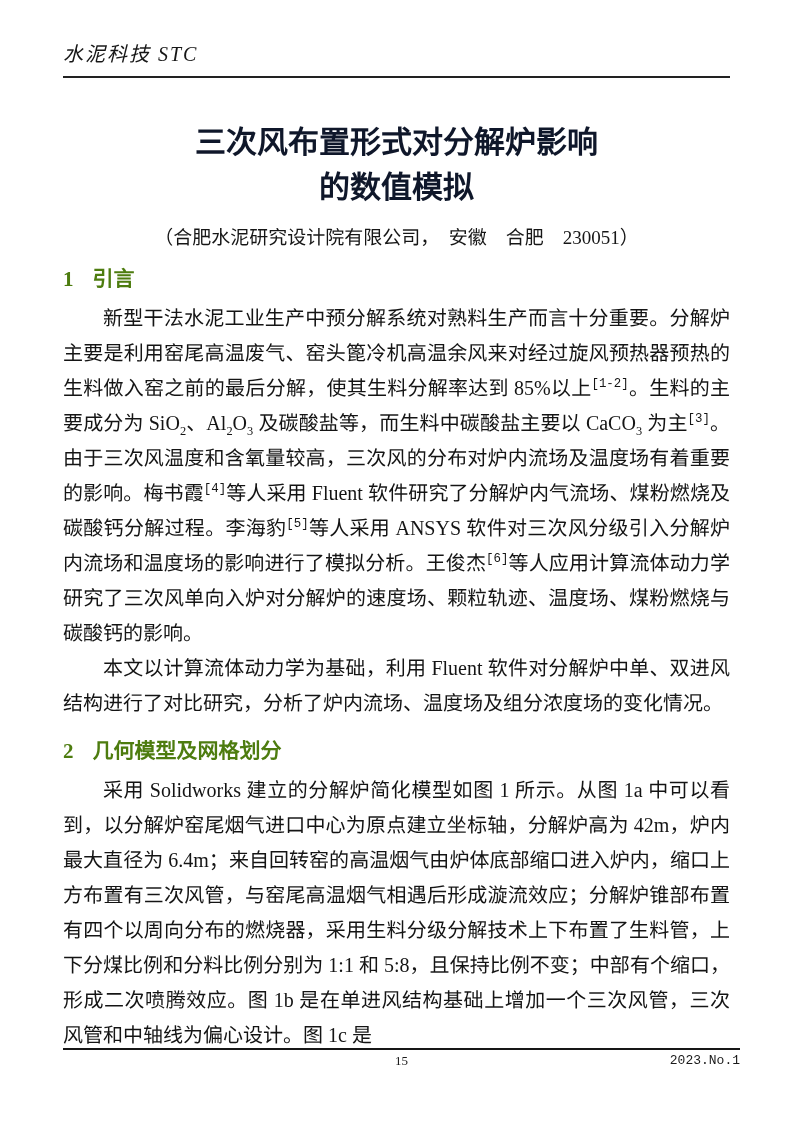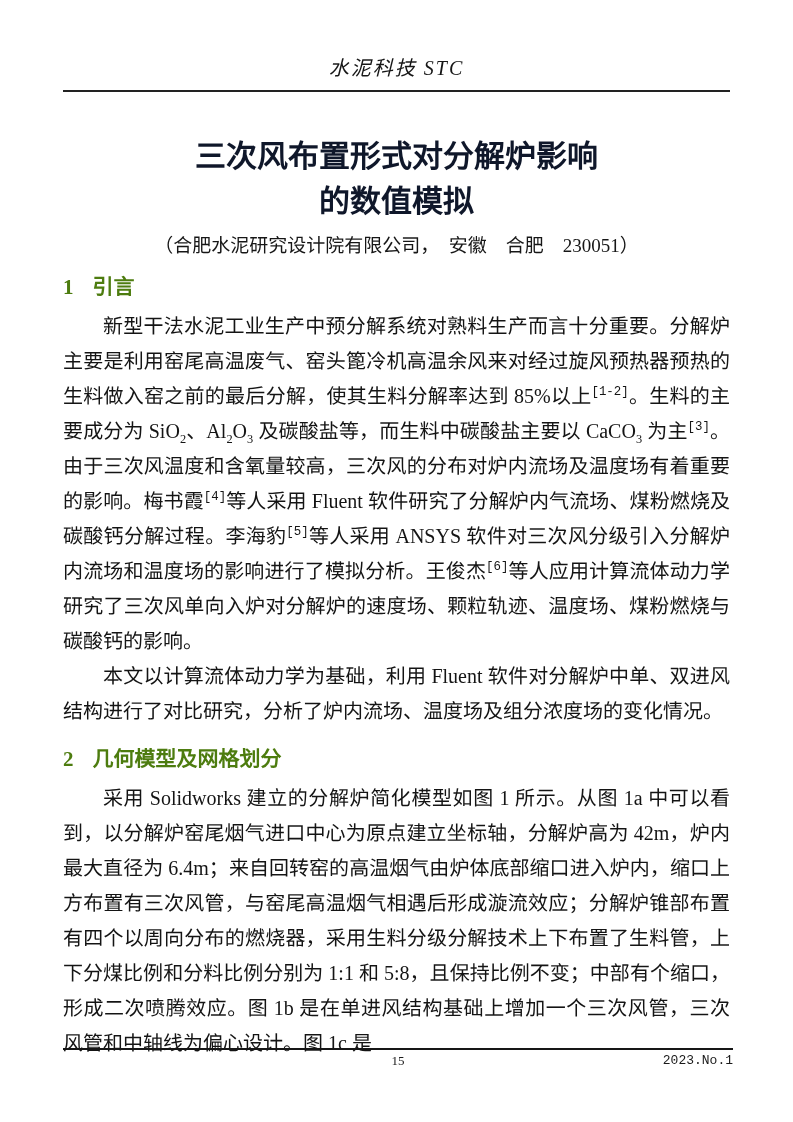--- a/index.html
+++ b/index.html
@@ -17,22 +17,21 @@
   .page {
     position: relative;
     width: 793px;
     height: 1122px;
     box-sizing: border-box;
     padding: 0 63px;
     background: #ffffff;
   }
   
   .journal-title {
-    padding-top: 52px;
-    text-align: center;
+    padding-top: 38px;
     font-size: 20px;
     font-style: italic;
     letter-spacing: 2px;
     color: #161616;
   }
   .header-rule {
     margin-top: 9px;
     border-top: 2px solid #222222;
     height: 0;
   }
@@ -48,21 +47,21 @@
   }
   .title .title-line { display: block; }
   
   .authors {
     margin-top: 22px;
     text-align: center;
     font-size: 19px;
     color: #161616;
   }
   .affiliation {
-    margin-top: 6px;
+    margin-top: 12px;
     text-align: center;
     font-size: 19px;
     color: #161616;
   }
   
   .sec-heading {
     margin: 15px 0 7px 0;
     font-family: "Liberation Sans", "DejaVu Sans", sans-serif;
     font-weight: bold;
     font-size: 21px;
@@ -89,21 +88,21 @@
     font-family: Liberation Mono, monospace;
   }
   .par sub {
     font-size: 0.62em;
     line-height: 0;
   }
   
   .footer {
     position: absolute;
     left: 63px;
-    right: 60px;
+    right: 53px;
     top: 1048px;
   }
   .footer-rule {
     border-top: 2.5px solid #161616;
     height: 0;
   }
   .footer-row {
     position: relative;
     height: 20px;
     margin-top: 3px;

